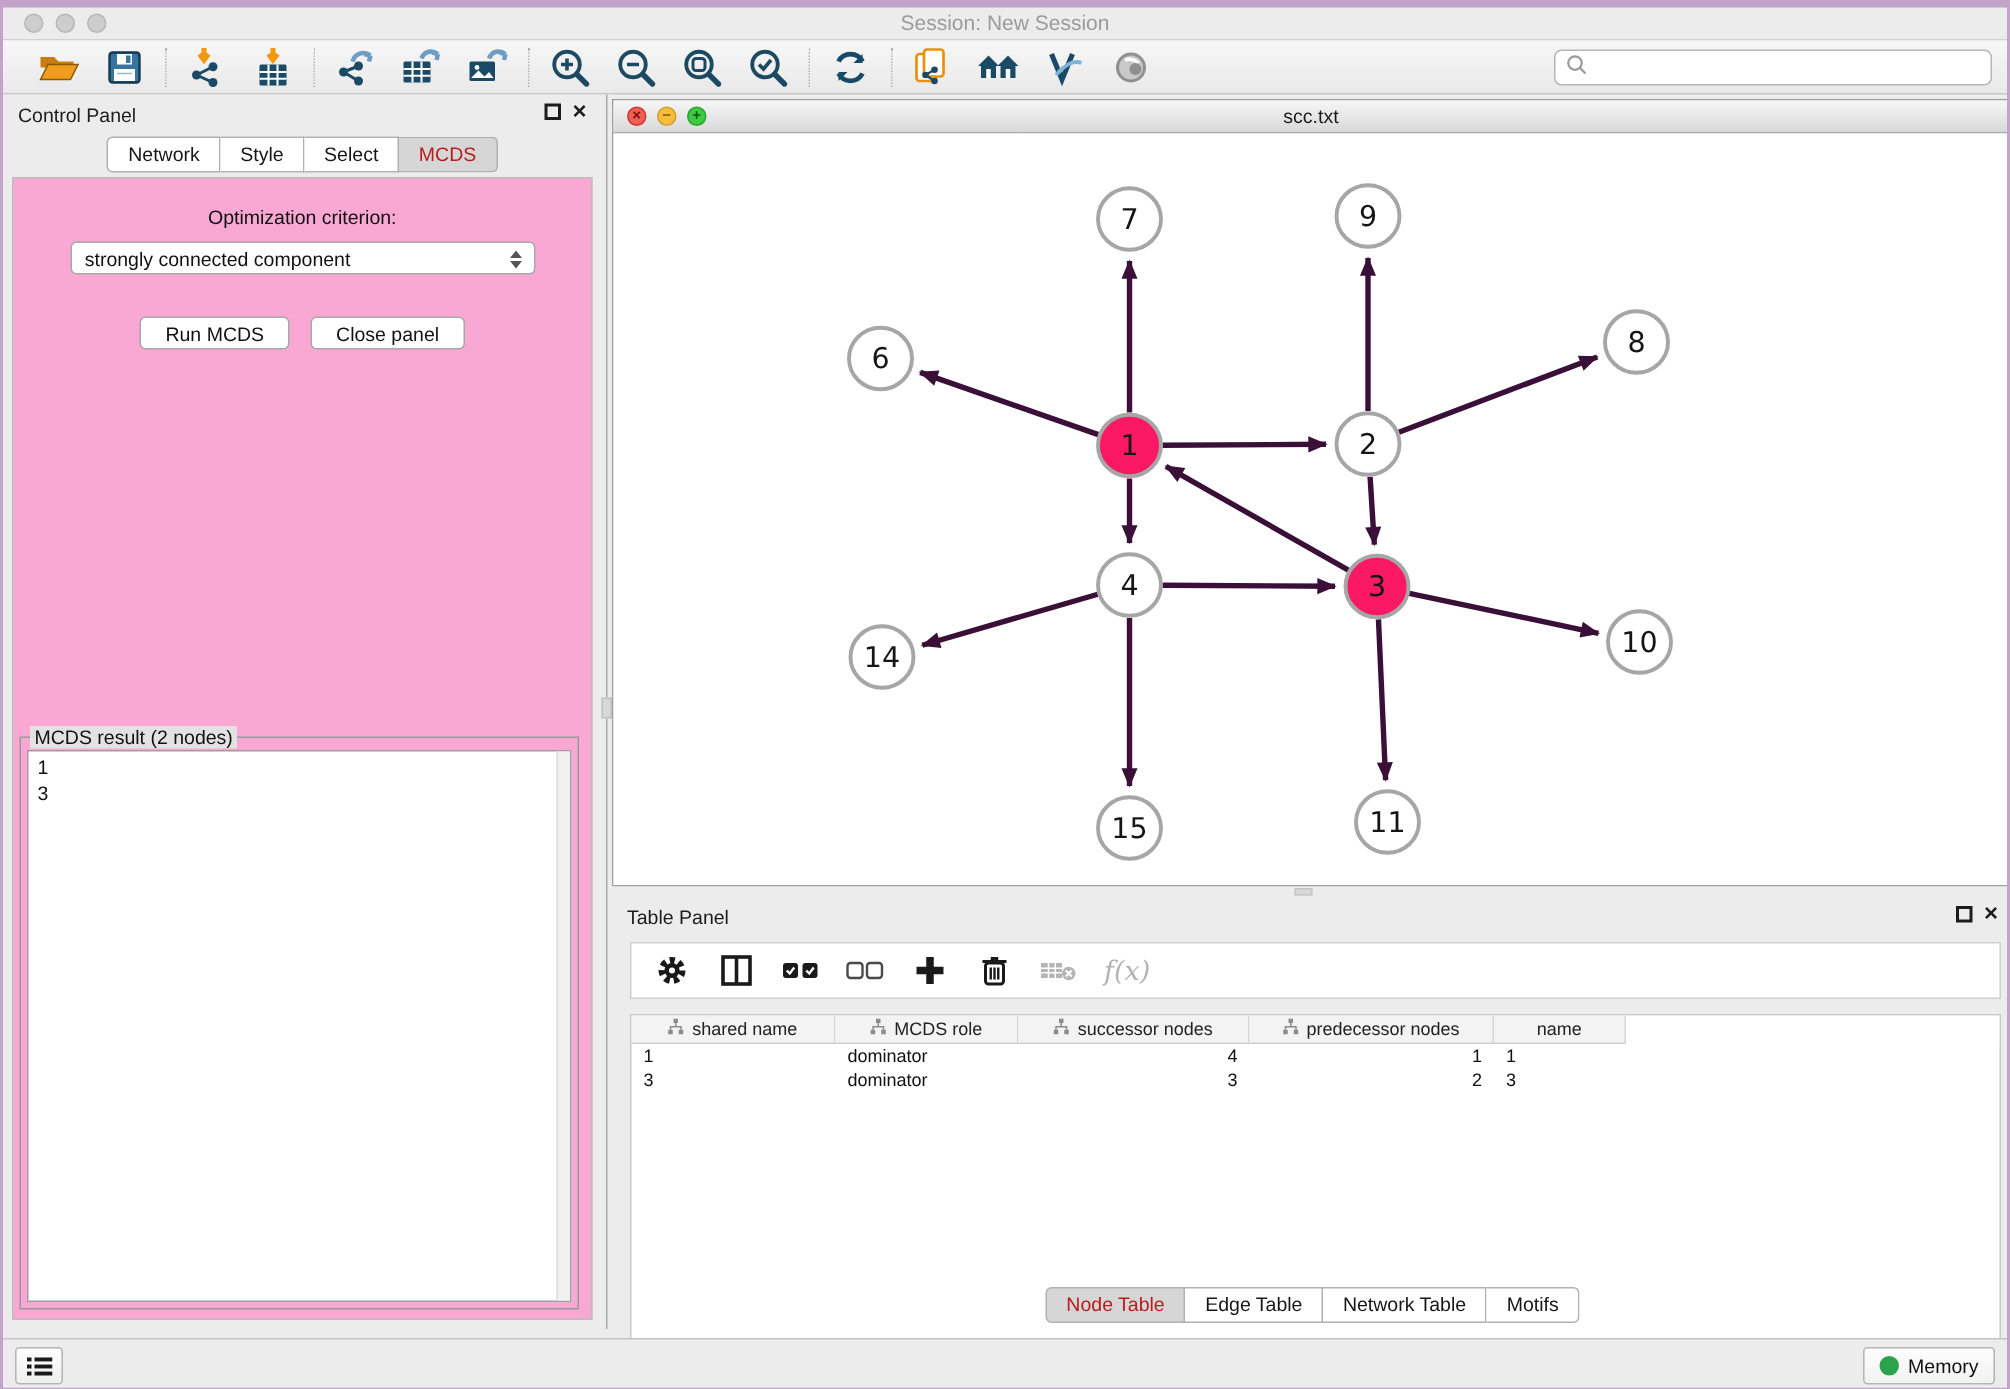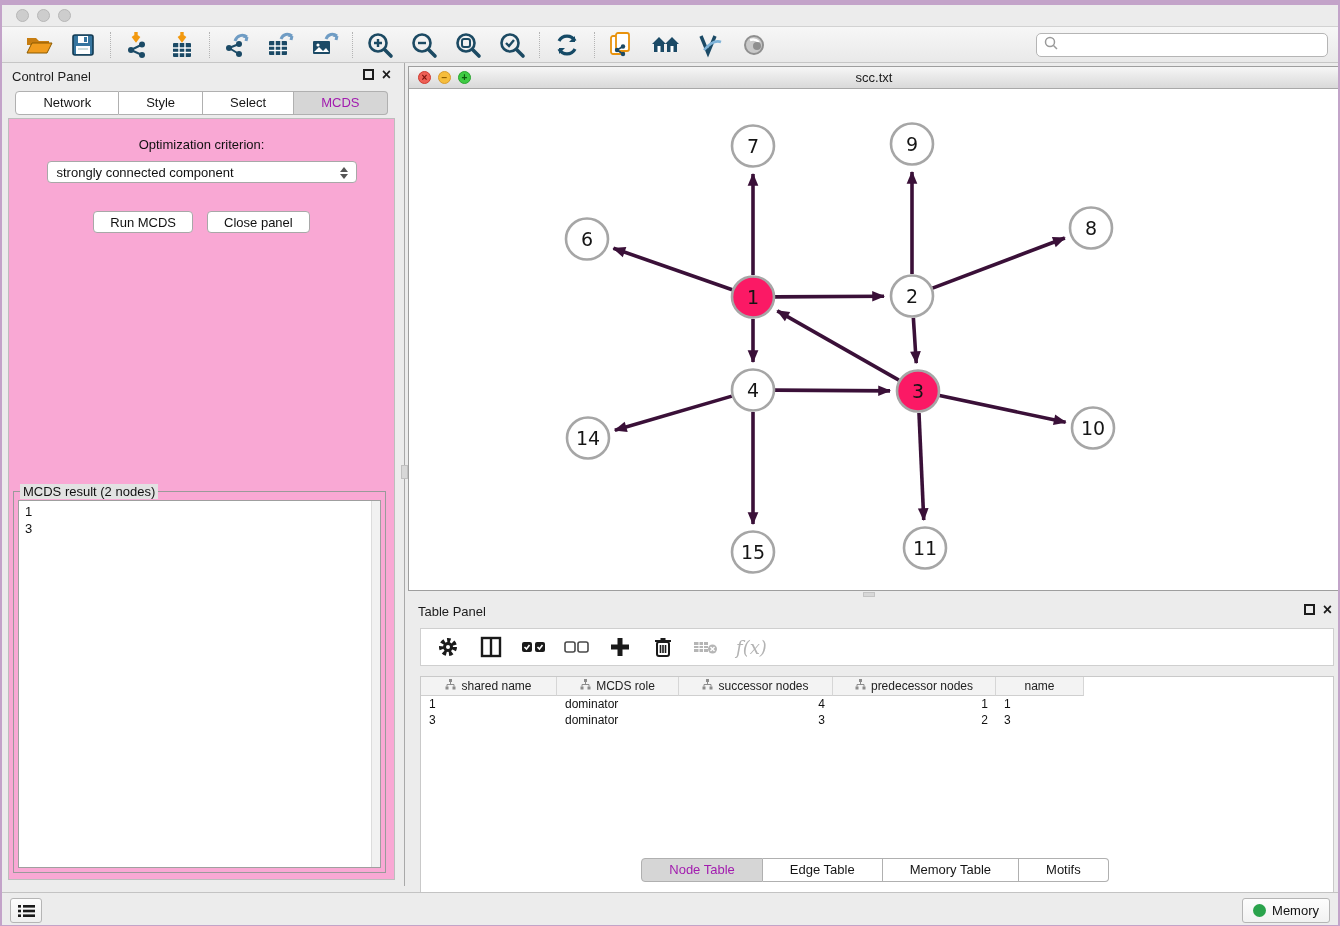--- a/index.html
+++ b/index.html
@@ -30,24 +30,24 @@
   
   .control-panel { position:absolute; left:0; top:63px; width:399px; height:823px; background:#ececec; }
   .panel-header { position:relative; height:28px; }
   .panel-header .ph-title { position:absolute; left:10px; top:6px; font-size:13px; color:#1c1c1c; }
   .ph-icons { position:absolute; right:10px; top:6px; display:flex; gap:8px; align-items:center; }
   .float-box { width:11px; height:11px; border:2px solid #1c1c1c; display:inline-block; }
   .close-x { font-size:16px; font-weight:bold; color:#1c1c1c; line-height:11px; }
 
   .seg-tabs { display:flex; justify-content:center; }
   .seg-tab { font-size:13px; color:#161616; background:#fff; border:1px solid #b0b0b0; border-left:none;
-             padding:3px 27px 4px; cursor:default; }
+             padding:3px 13px 4px; cursor:default; }
   .seg-tab:first-child { border-left:1px solid #b0b0b0; border-radius:4px 0 0 4px; }
   .seg-tab:last-child { border-radius:0 4px 4px 0; }
-  .seg-tab.selected { background:#d6d6d6; color:#a21caf; }
+  .seg-tab.selected { background:#d6d6d6; color:#b91c1c; }
 
   .cp-body { position:absolute; left:6px; right:6px; top:55px; bottom:6px; background:#f9a8d4;
              border:1px solid #bdbdbd; }
   .opt-label { text-align:center; margin-top:18px; font-size:13px; color:#111; }
   .select-box { position:relative; margin:9px auto 0; width:310px; height:22px; background:#fff;
                 border:1px solid #a8a8a8; border-radius:4px; font-size:13px; color:#111;
                 display:flex; align-items:center; padding-left:9px;text-align:right; }
   .select-stepper { position:absolute; right:6px; top:2px; width:12px; height:18px; display:flex;
                     flex-direction:column; align-items:center; justify-content:center; gap:2px; }
   .select-stepper i { width:0; height:0; border-left:4px solid transparent; border-right:4px solid transparent; }
@@ -124,20 +124,21 @@
 </head>
 <body>
 
 <div class="accent-strip"></div>
 <div class="titlebar">
   <div class="traffic-inactive">
     <span></span>
     <span></span>
     <span></span>
   </div>
+  <div class="title">Session: New Session</div>
 </div>
 
 <div class="main-toolbar">
   <div class="tb-group">
     <div class="tb-btn">
       <svg width="28" height="24" viewBox="0 0 28 24">
           <path d="M2 5 h9 l3 3 h10 v4 H2 z" fill="#c77d11"></path>
           <path d="M2 20 L7 10 H27 L22 20 Z" fill="#f09c1e" stroke="#8a5a00" stroke-width="1"></path>
         </svg>
     </div>
@@ -555,21 +556,21 @@
           <div class="td c2 ar">3</div>
           <div class="td c3 ar">2</div>
           <div class="td c4">3</div>
           <div class="td filler"></div>
         </div>
       </div>
   </div>
   <div class="tp-tabs seg-tabs">
     <div class="seg-tab selected">Node Table</div>
     <div class="seg-tab">Edge Table</div>
-    <div class="seg-tab">Memory Table</div>
+    <div class="seg-tab">Network Table</div>
     <div class="seg-tab">Motifs</div>
   </div>
 </div>
 
 <div class="status-bar">
   <div class="list-btn">
     <svg width="17" height="14" viewBox="0 0 17 14">
         <g fill="#1a1a1a">
           <rect x="0" y="1" width="3" height="2.6"></rect>
           <rect x="5" y="1" width="12" height="2.6"></rect>

